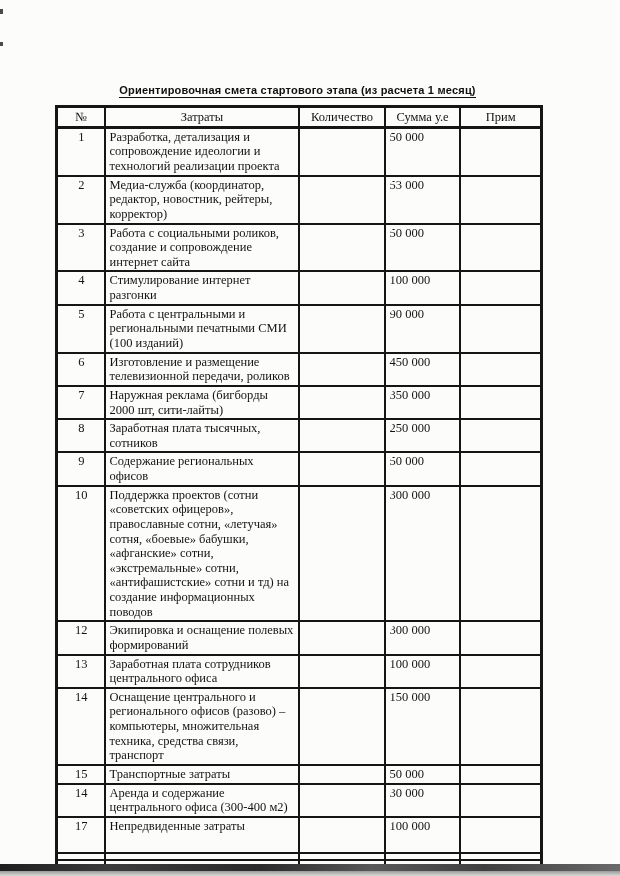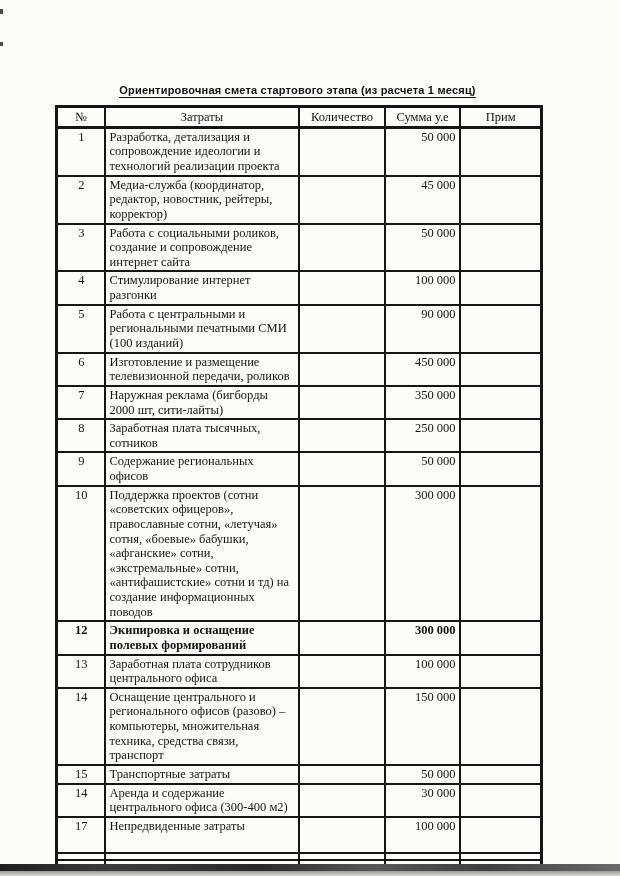--- a/index.html
+++ b/index.html
@@ -58,21 +58,21 @@
     overflow:hidden;
   }
   table.budget{border:3px solid #151515;}
   table.budget th{
     font-weight:normal;
     text-align:center;
     padding-top:2px;
     border-bottom:3px solid #151515;
   }
   td.c-no{text-align:center;padding-left:1px;padding-right:1px;}
-  td.c-sum{text-align:right;padding-right:4px;}
+  td.c-sum{padding-right:4px;border-radius:17px;}
   tr.sep-row td{padding:0;height:5px;}
   tr.total-row td{font-weight:bold;border-top:2px solid #151515;}
   tr.total-row td.c-desc{font-size:13.5px;}
   tr.total-row td.c-sum{font-size:13px;}
 </style>
 </head>
 <body>
 
 <div class="speck speck-1"></div>
 <div class="speck speck-2"></div>
@@ -101,21 +101,21 @@
       <td class="c-no">1</td>
       <td class="c-desc">Разработка, детализация  и сопровождение идеологии и технологий реализации проекта</td>
       <td class="c-qty"></td>
       <td class="c-sum">50 000</td>
       <td class="c-note"></td>
     </tr>
     <tr style="height:48px;">
       <td class="c-no">2</td>
       <td class="c-desc">Медиа-служба (координатор, редактор, новостник, рейтеры, корректор)</td>
       <td class="c-qty"></td>
-      <td class="c-sum">45 000</td>
+      <td class="c-sum">53 000</td>
       <td class="c-note"></td>
     </tr>
     <tr style="height:46px;">
       <td class="c-no">3</td>
       <td class="c-desc">Работа с социальными роликов, создание и сопровождение интернет сайта</td>
       <td class="c-qty"></td>
       <td class="c-sum">50 000</td>
       <td class="c-note"></td>
     </tr>
     <tr style="height:16px;">
@@ -160,21 +160,21 @@
       <td class="c-sum">50 000</td>
       <td class="c-note"></td>
     </tr>
     <tr style="height:110px;">
       <td class="c-no">10</td>
       <td class="c-desc">Поддержка проектов (сотни «советских офицеров», православные сотни, «летучая» сотня, «боевые» бабушки, «афганские» сотни, «экстремальные» сотни, «антифашистские» сотни и тд) на создание информационных поводов</td>
       <td class="c-qty"></td>
       <td class="c-sum">300 000</td>
       <td class="c-note"></td>
     </tr>
-    <tr style="height:30px;font-weight:bold;">
+    <tr style="height:30px;">
       <td class="c-no">12</td>
       <td class="c-desc">Экипировка и оснащение полевых формирований</td>
       <td class="c-qty"></td>
       <td class="c-sum">300 000</td>
       <td class="c-note"></td>
     </tr>
     <tr style="height:32px;padding-left:20px;">
       <td class="c-no">13</td>
       <td class="c-desc">Заработная плата сотрудников центрального офиса</td>
       <td class="c-qty"></td>

